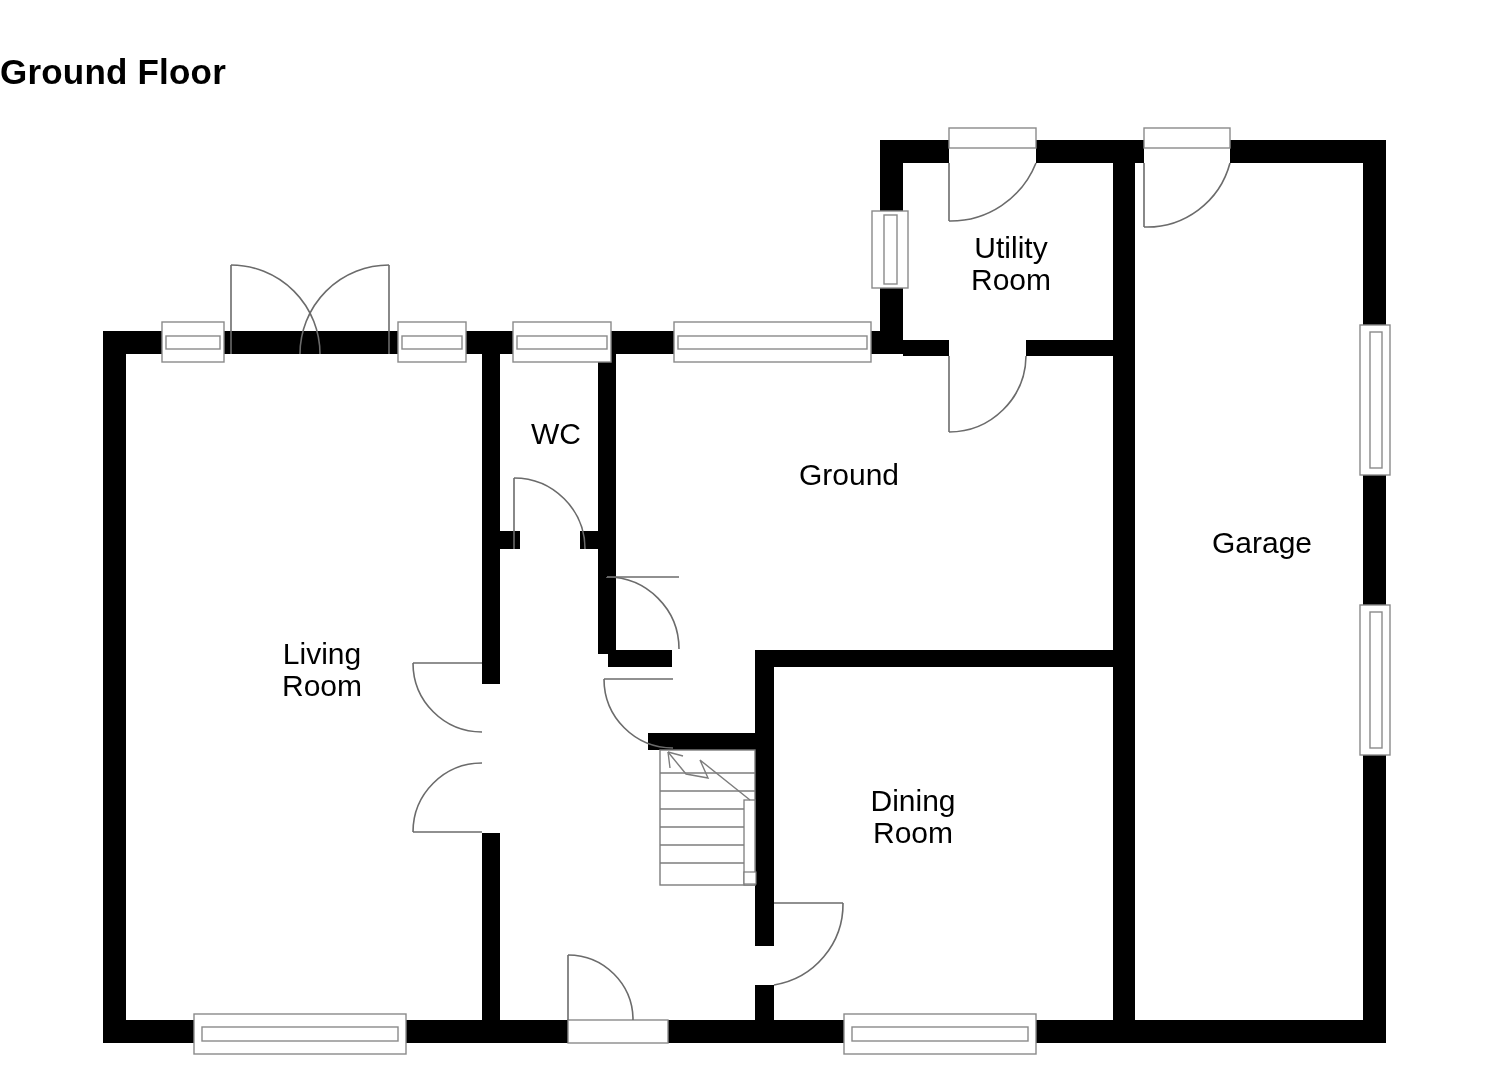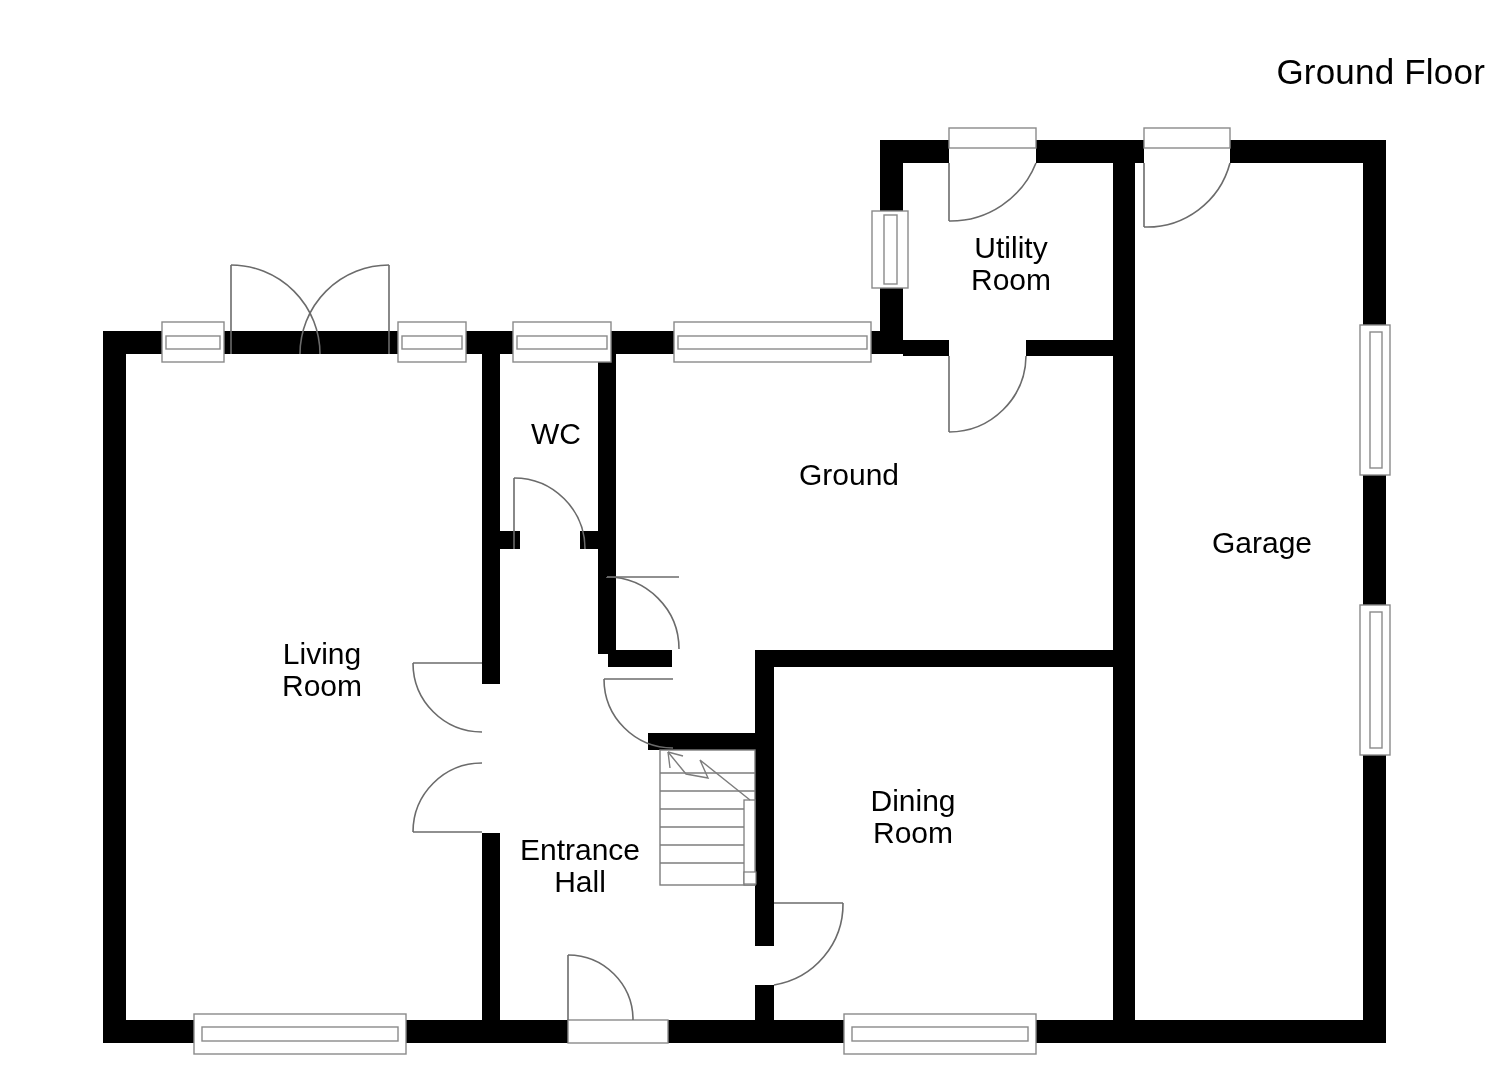--- a/index.html
+++ b/index.html
@@ -16,23 +16,23 @@
     width: 1485px;
     height: 1080px;
     background: #ffffff;
     overflow: hidden;
   }
   #plan-title {
     position: absolute;
     left: 0;
     top: 52px;
     width: 1485px;
-    text-align: right;
+    text-align: left;
     font-size: 35px;
-    font-weight: normal;
+    font-weight: bold;
     color: #000000;
     letter-spacing: 0.2px;
   }
   #floorplan-svg {
     position: absolute;
     left: 0;
     top: 0;
   }
   .room-label {
     position: absolute;
@@ -257,16 +257,14 @@
   <div class="room-label" style="left:849px; top:475px; font-size:30px;">Ground</div>
 
   <div class="room-label" style="left:1011px; top:264px; font-size:30px;">Utility
 Room</div>
 
   <div class="room-label" style="left:1250px; top:543px; font-size:30px;margin-left:12px;">Garage</div>
 
   <div class="room-label" style="left:913px; top:817px; font-size:30px;">Dining
 Room</div>
 
-  <div class="room-label" style="left:580px; top:866px; font-size:30px;">Entrance
-Hall</div>
 
 </div>
 
 </body></html>

